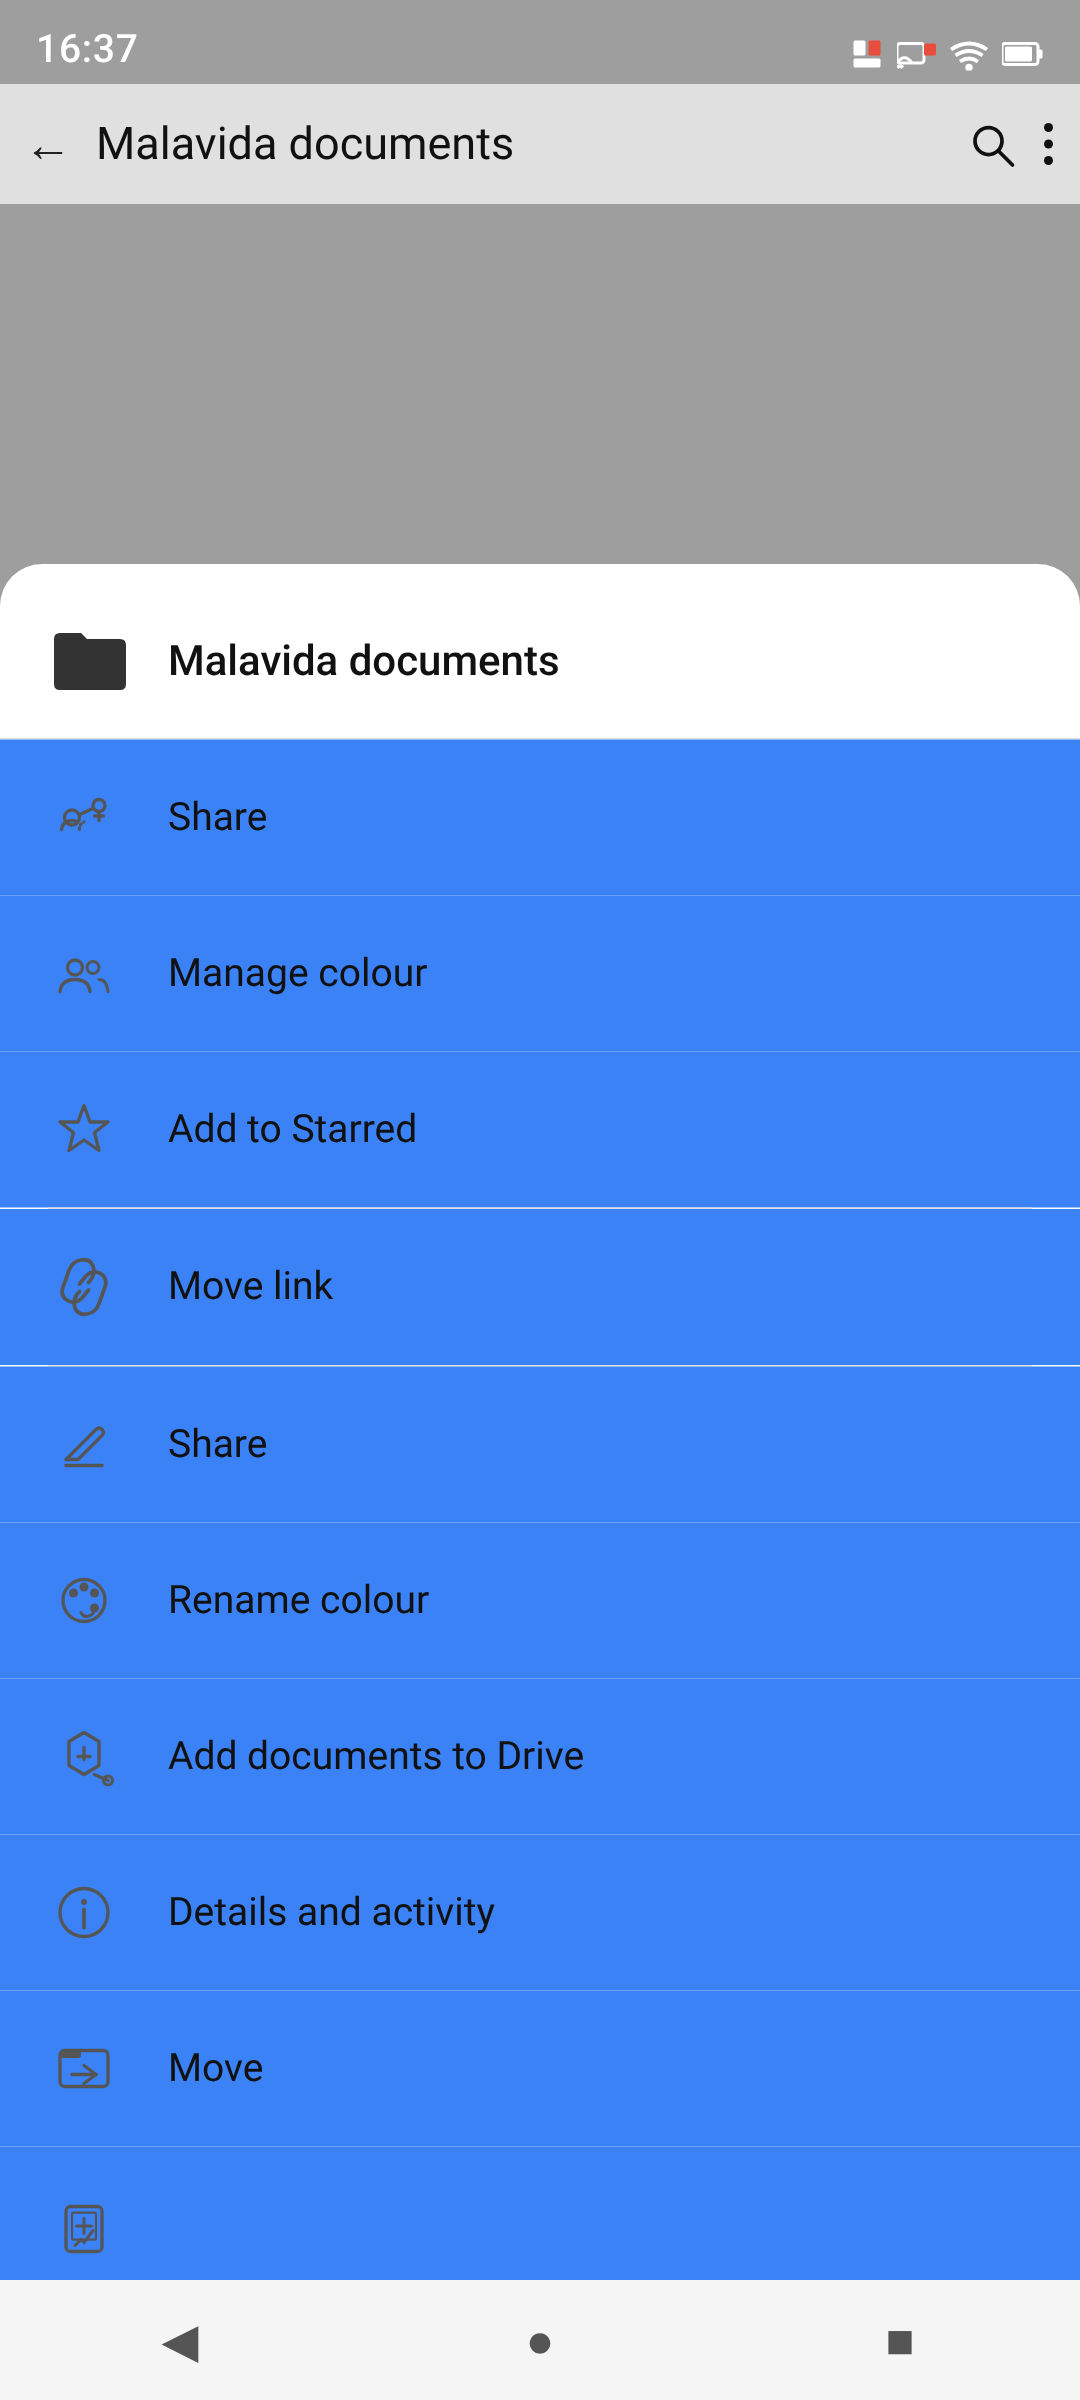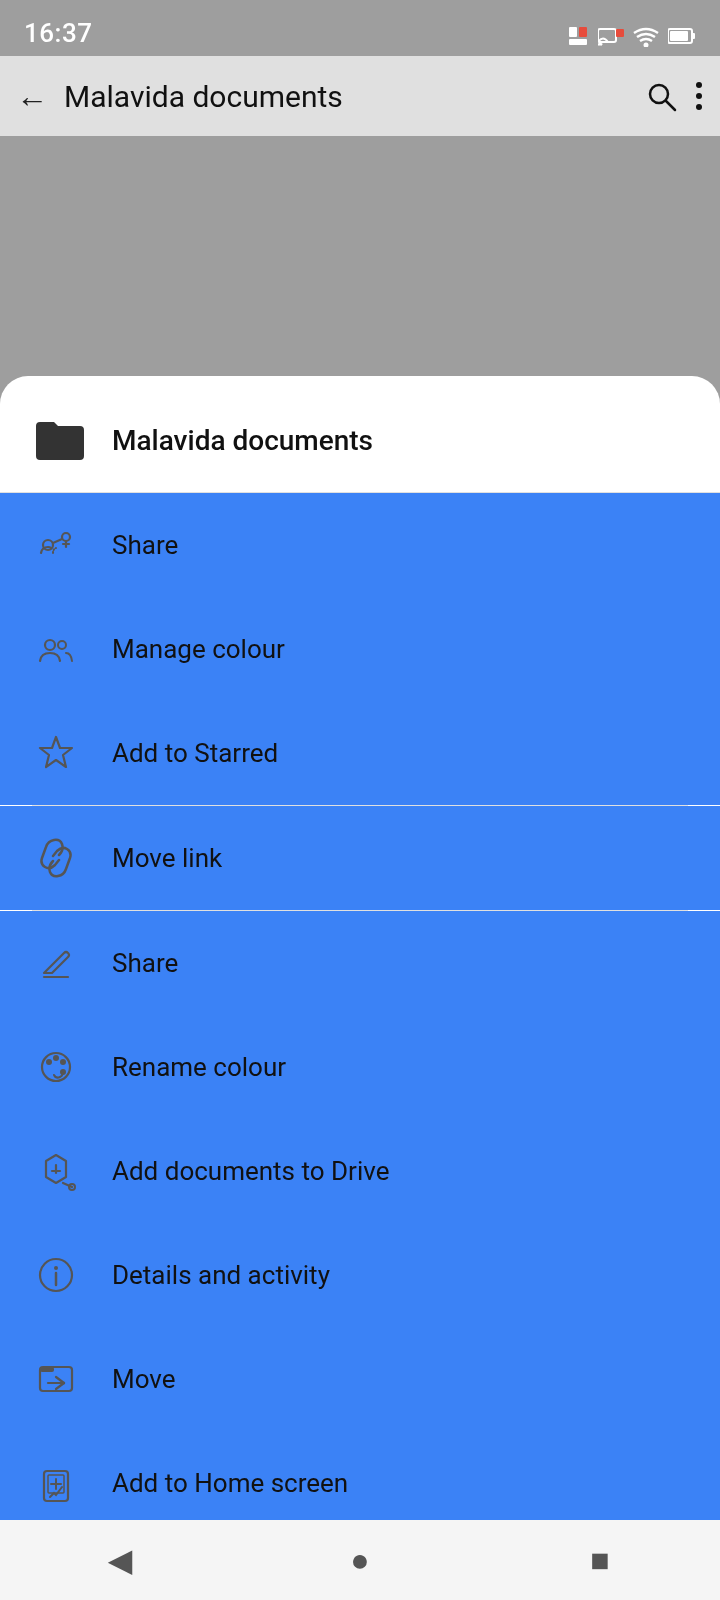--- a/index.html
+++ b/index.html
@@ -344,21 +344,20 @@
   <div class="menu-item">
     <div class="menu-icon">
       <svg width="40" height="40" viewBox="0 0 40 40" fill="none">
         <rect x="8" y="8" width="24" height="30" rx="3" stroke="#555" stroke-width="2.2" fill="none"></rect>
         <rect x="12" y="12" width="16" height="18" rx="1" stroke="#555" stroke-width="1.5" fill="none"></rect>
         <line x1="20" y1="16" x2="20" y2="26" stroke="#555" stroke-width="2" stroke-linecap="round"></line>
         <line x1="15" y1="21" x2="25" y2="21" stroke="#555" stroke-width="2" stroke-linecap="round"></line>
         <path d="M14 34 L18 30 L20 32 L26 24" stroke="#555" stroke-width="2" fill="none" stroke-linecap="round"></path>
       </svg>
     </div>
-    <span class="menu-label">Add to Home screen</span>
   </div>
 
   <div class="menu-item">
     <div class="menu-icon">
       <svg width="40" height="40" viewBox="0 0 40 40" fill="none">
         <rect x="10" y="12" width="20" height="22" rx="2" stroke="#555" stroke-width="2.2" fill="none"></rect>
         <line x1="6" y1="12" x2="34" y2="12" stroke="#555" stroke-width="2.2" stroke-linecap="round"></line>
         <line x1="15" y1="12" x2="15" y2="8" stroke="#555" stroke-width="2.2" stroke-linecap="round"></line>
         <line x1="25" y1="12" x2="25" y2="8" stroke="#555" stroke-width="2.2" stroke-linecap="round"></line>
         <line x1="16" y1="8" x2="24" y2="8" stroke="#555" stroke-width="2.2"></line>

